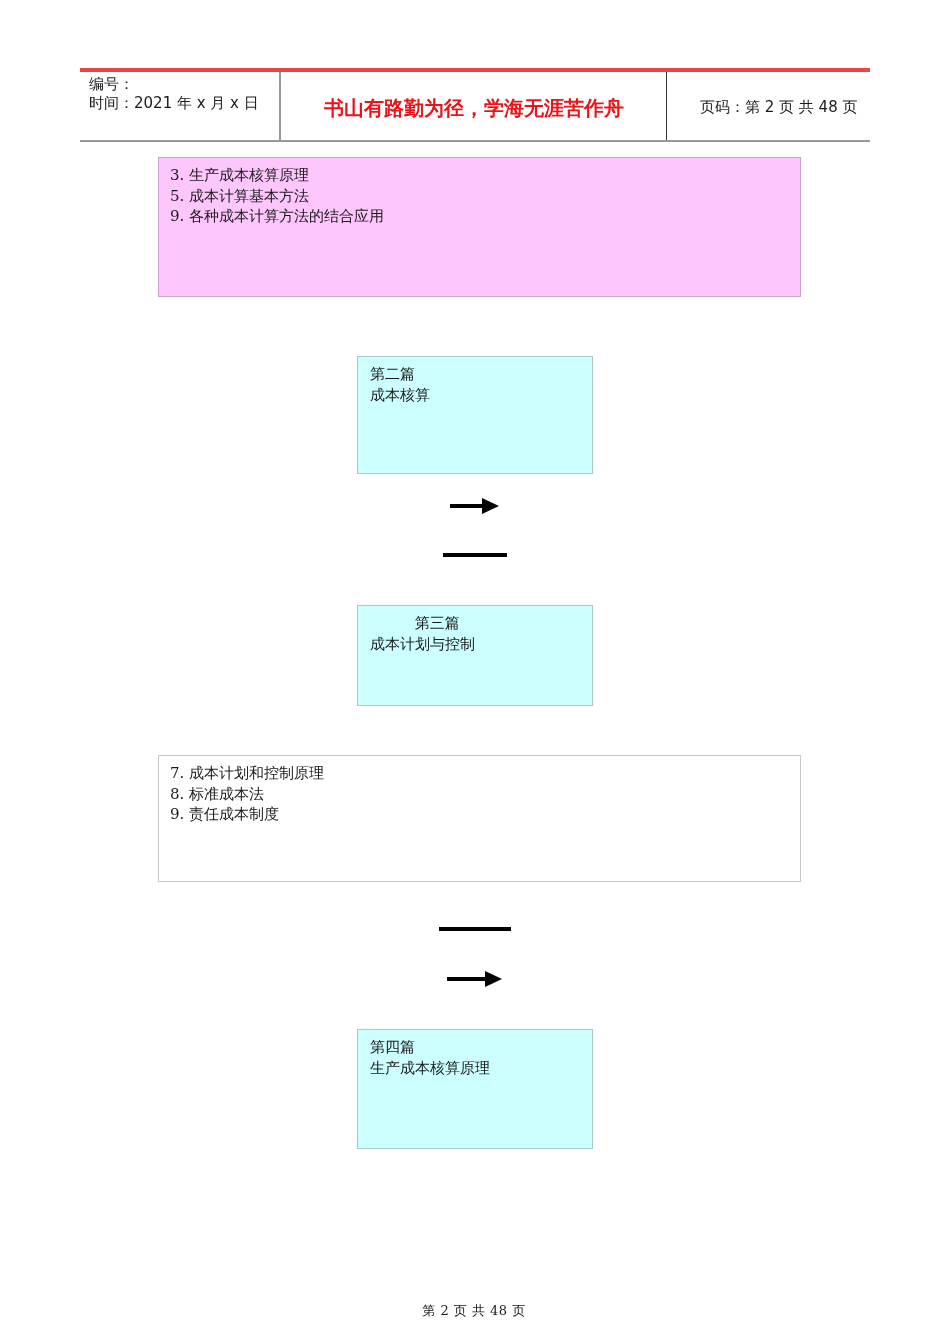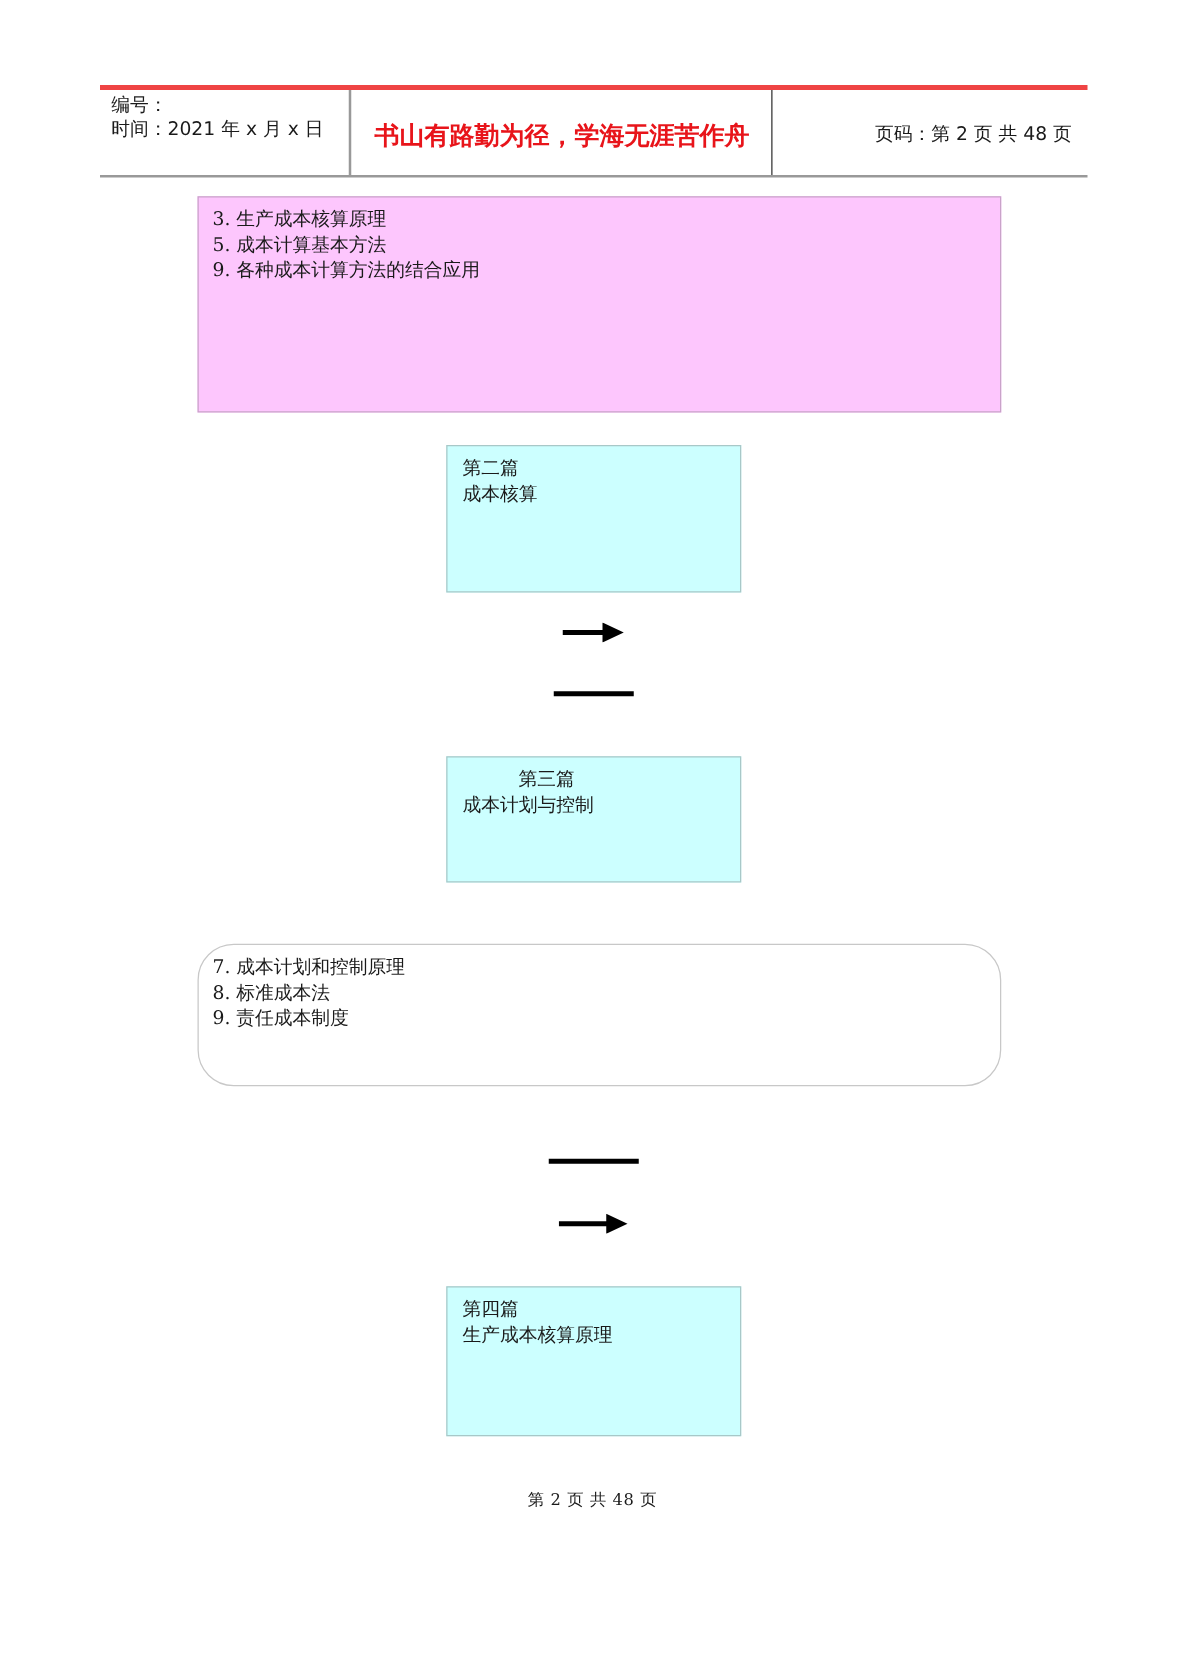--- a/index.html
+++ b/index.html
@@ -5,47 +5,47 @@
   html, body { margin:0; padding:0; background:#ffffff; }
   body { width:950px; height:1344px; position:relative; overflow:hidden;
          font-family: "DejaVu Serif", "Liberation Serif", serif; color:#1a1a1a; }
   .abs { position:absolute; }
   
   .hdr { left:80px; top:68px; width:790px; height:68px;
          border-top:4px solid #ef4444; border-bottom:2px solid #999; }
   .hdr .c1 { position:absolute; left:0; top:0; width:201px; height:68px;
              border-right:2px solid #999; font-family:"DejaVu Sans","Liberation Sans",sans-serif;
              font-size:15px; line-height:19px; padding:3px 0 0 9px; box-sizing:border-box; }
-  .hdr .c2 { position:absolute; left:202px; top:0; width:336px; height:68px;
+  .hdr .c2 { position:absolute; left:202px; top:0; width:385px; height:68px;
              border-right:1px solid #333; color:#e8141a; font-family:"DejaVu Sans","Liberation Sans",sans-serif;
              font-size:20px; font-weight:bold; display:flex; align-items:center; justify-content:center; padding-top:4px; box-sizing:border-box; }
   .hdr .c3 { position:absolute; left:575px; top:0; right:0; height:68px;
              font-family:"DejaVu Sans","Liberation Sans",sans-serif; font-size:15px;
              display:flex; align-items:center; padding-left:9px; padding-top:2px; box-sizing:border-box;margin-left:36px; }
   .box { position:absolute; box-sizing:border-box; font-size:15px; line-height:20.5px; }
   .pink { background:#fdc6fd; border:1px solid #c9a3c9; }
   .cyan { background:#ccffff; border:1px solid #a8c8c8; }
   .white { background:#ffffff; border:1px solid #c8c8c8; }
   .bar { position:absolute; background:#000; }
   .arrow { position:absolute; }
-  .footer { left:0; width:948px; top:1191px; text-align:center; font-size:13px; letter-spacing:0.5px; }
+  .footer { left:0; width:948px; top:1302px; text-align:center; font-size:13px; letter-spacing:0.5px; }
 </style>
 </head>
 <body>
 
 <div class="abs hdr">
   <div class="c1">
     <div>编号：</div>
     <div>时间：2021 年 x 月 x 日</div>
   </div>
   <div class="c2">书山有路勤为径，学海无涯苦作舟</div>
   <div class="c3">页码：第 2 页  共 48 页</div>
 </div>
 
-<div class="box pink" style="left:158px; top:157px; width:643px; height:173px; padding:7px 0 0 11px;">
+<div class="box pink" style="left:158px; top:157px; width:643px; height:140px; padding:7px 0 0 11px;">
   <div>3. 生产成本核算原理</div>
   <div>5. 成本计算基本方法</div>
   <div>9. 各种成本计算方法的结合应用</div>
 </div>
 
 <div class="box cyan" style="left:357px; top:356px; width:236px; height:118px; padding:7px 0 0 12px;">
   <div>第二篇</div>
   <div>成本核算</div>
 </div>
 
@@ -53,21 +53,21 @@
   <rect x="0" y="6" width="33" height="4" fill="#000"></rect>
   <polygon points="32,0 49,8 32,16" fill="#000"></polygon>
 </svg>
 <div class="bar" style="left:443px; top:553px; width:64px; height:4px;"></div>
 
 <div class="box cyan" style="left:357px; top:605px; width:236px; height:101px; padding:7px 0 0 12px;">
   <div style="white-space:pre;margin-left:40px;"> 第三篇</div>
   <div>成本计划与控制</div>
 </div>
 
-<div class="box white" style="left:158px; top:755px; width:643px; height:114px; padding:7px 0 0 11px;border-radius:29px;">
+<div class="box white" style="left:158px; top:755px; width:643px; height:127px; padding:7px 0 0 11px;">
   <div>7. 成本计划和控制原理</div>
   <div>8. 标准成本法</div>
   <div>9. 责任成本制度</div>
 </div>
 
 <div class="bar" style="left:439px; top:927px; width:72px; height:4px;"></div>
 <svg class="arrow" style="left:447px; top:971px;" width="56" height="16">
   <rect x="0" y="6" width="40" height="4" fill="#000"></rect>
   <polygon points="38,0 55,8 38,16" fill="#000"></polygon>
 </svg>

